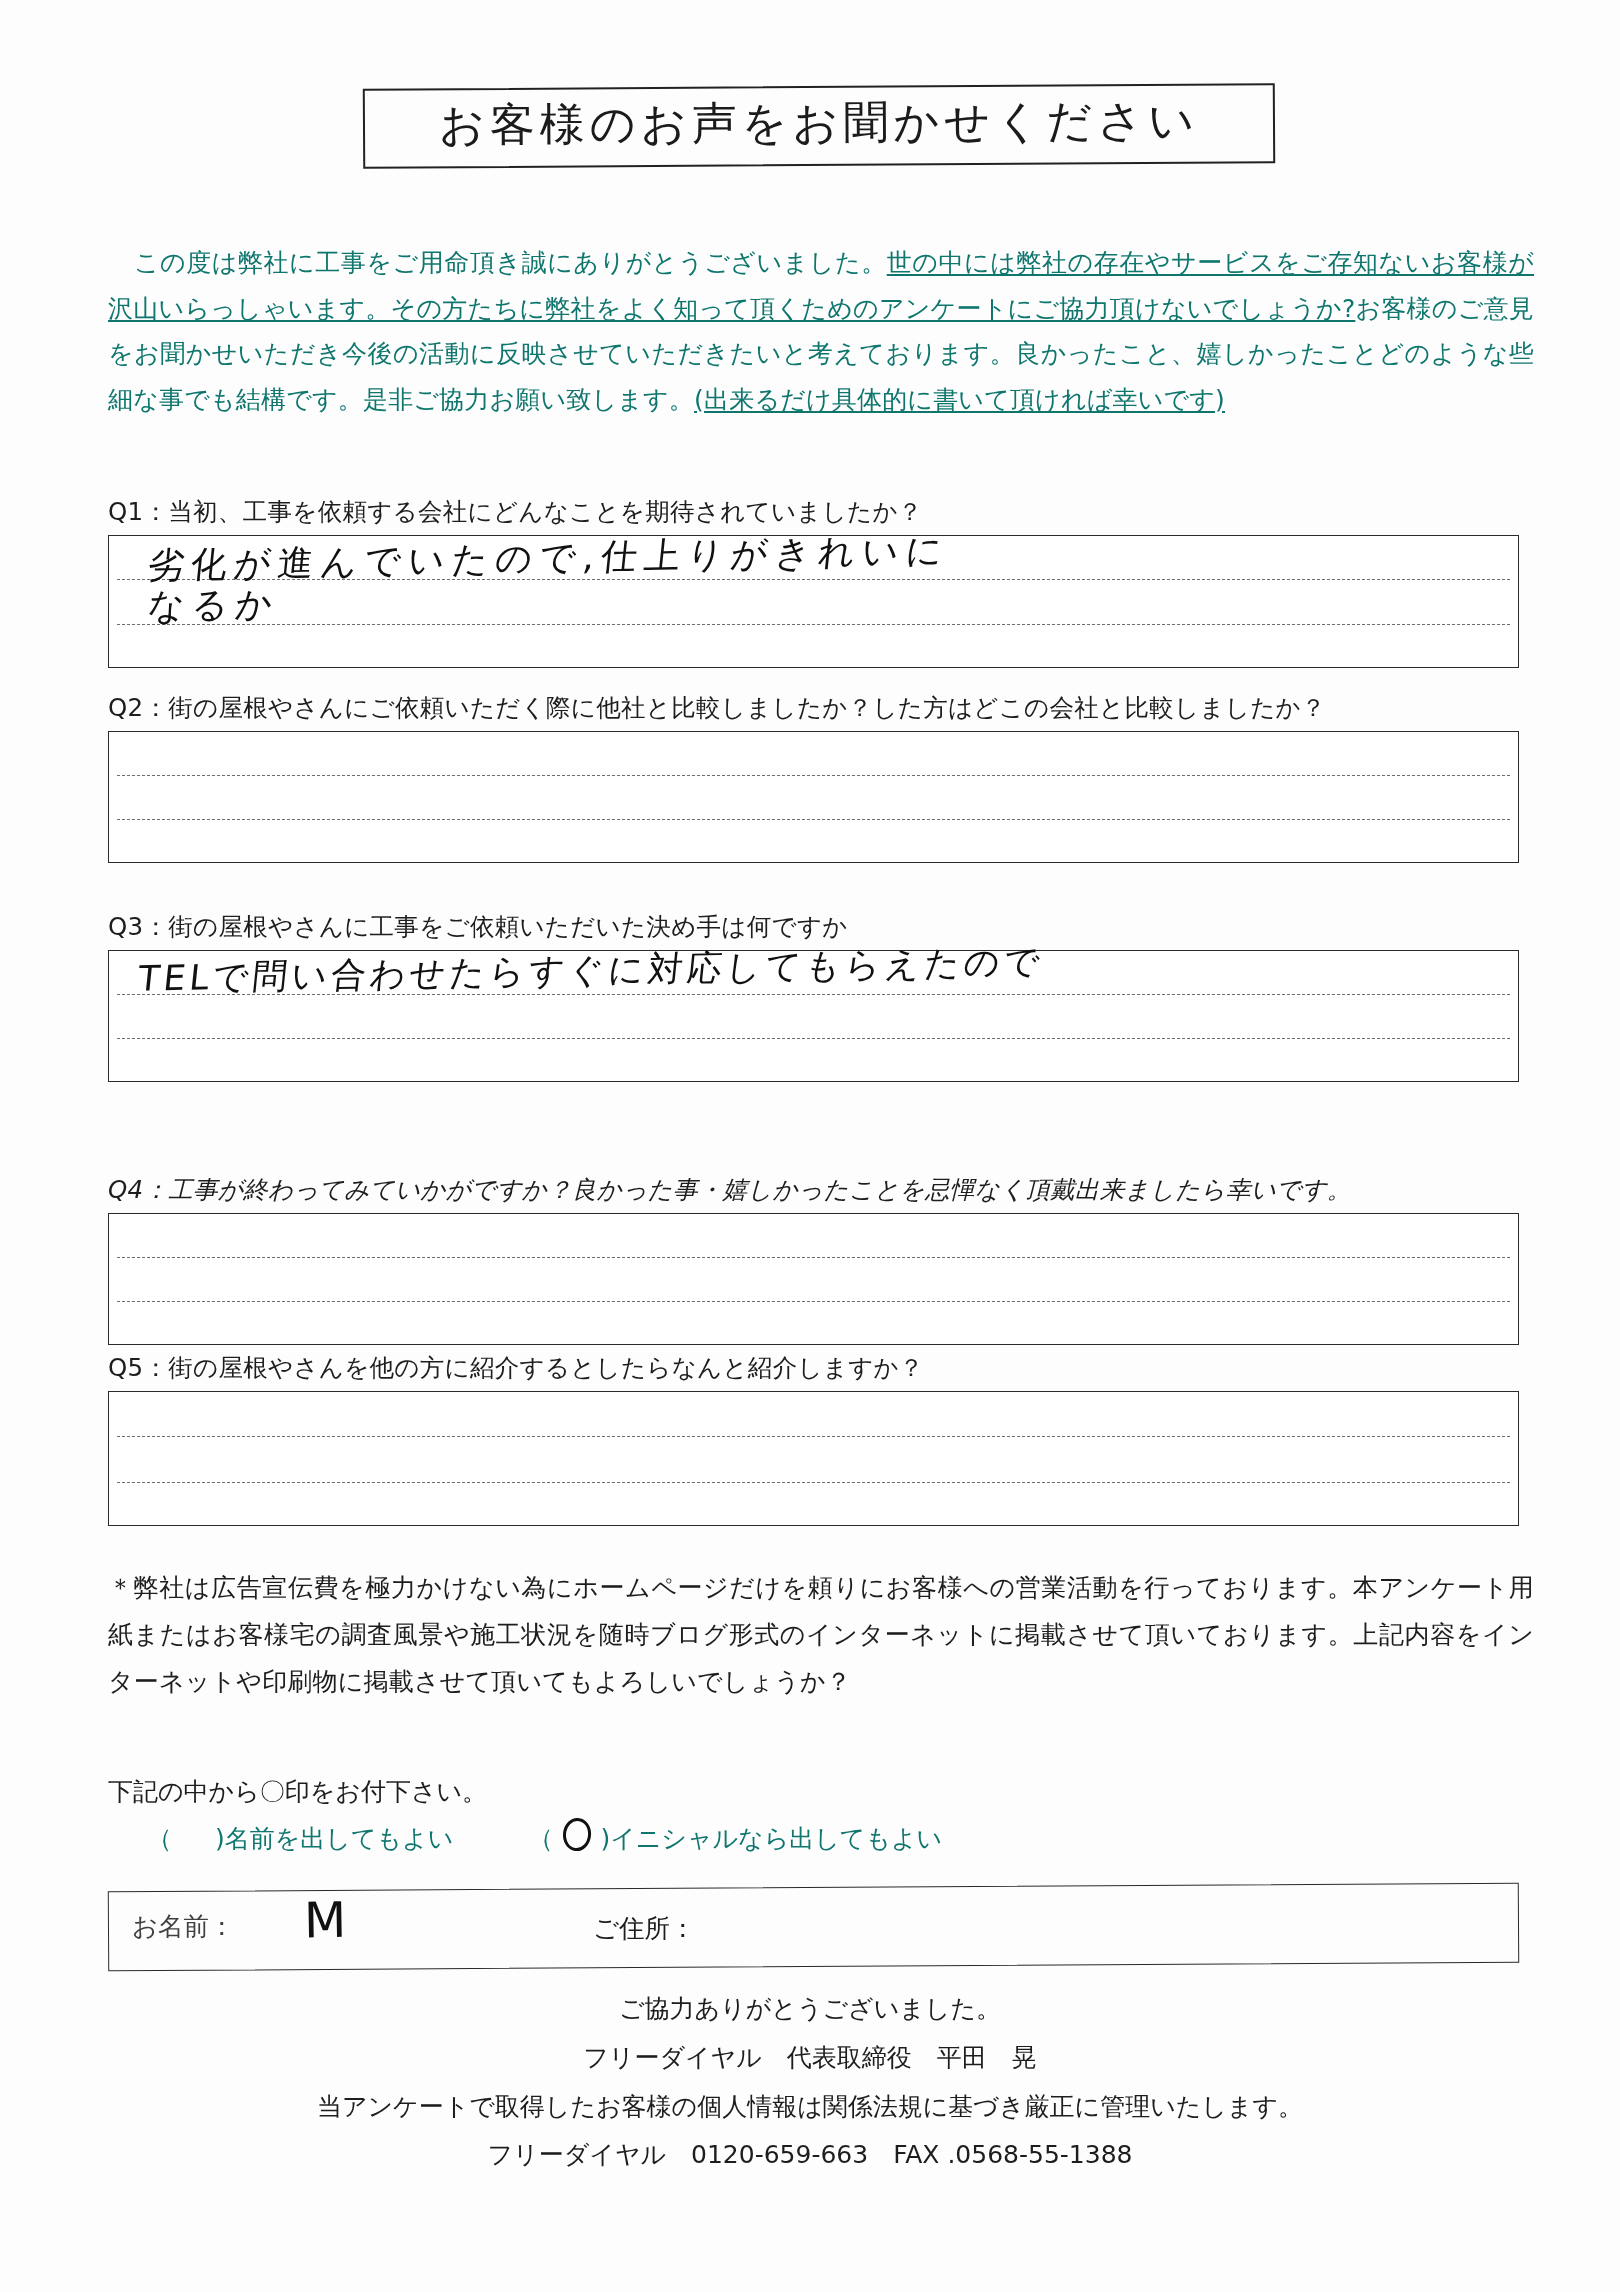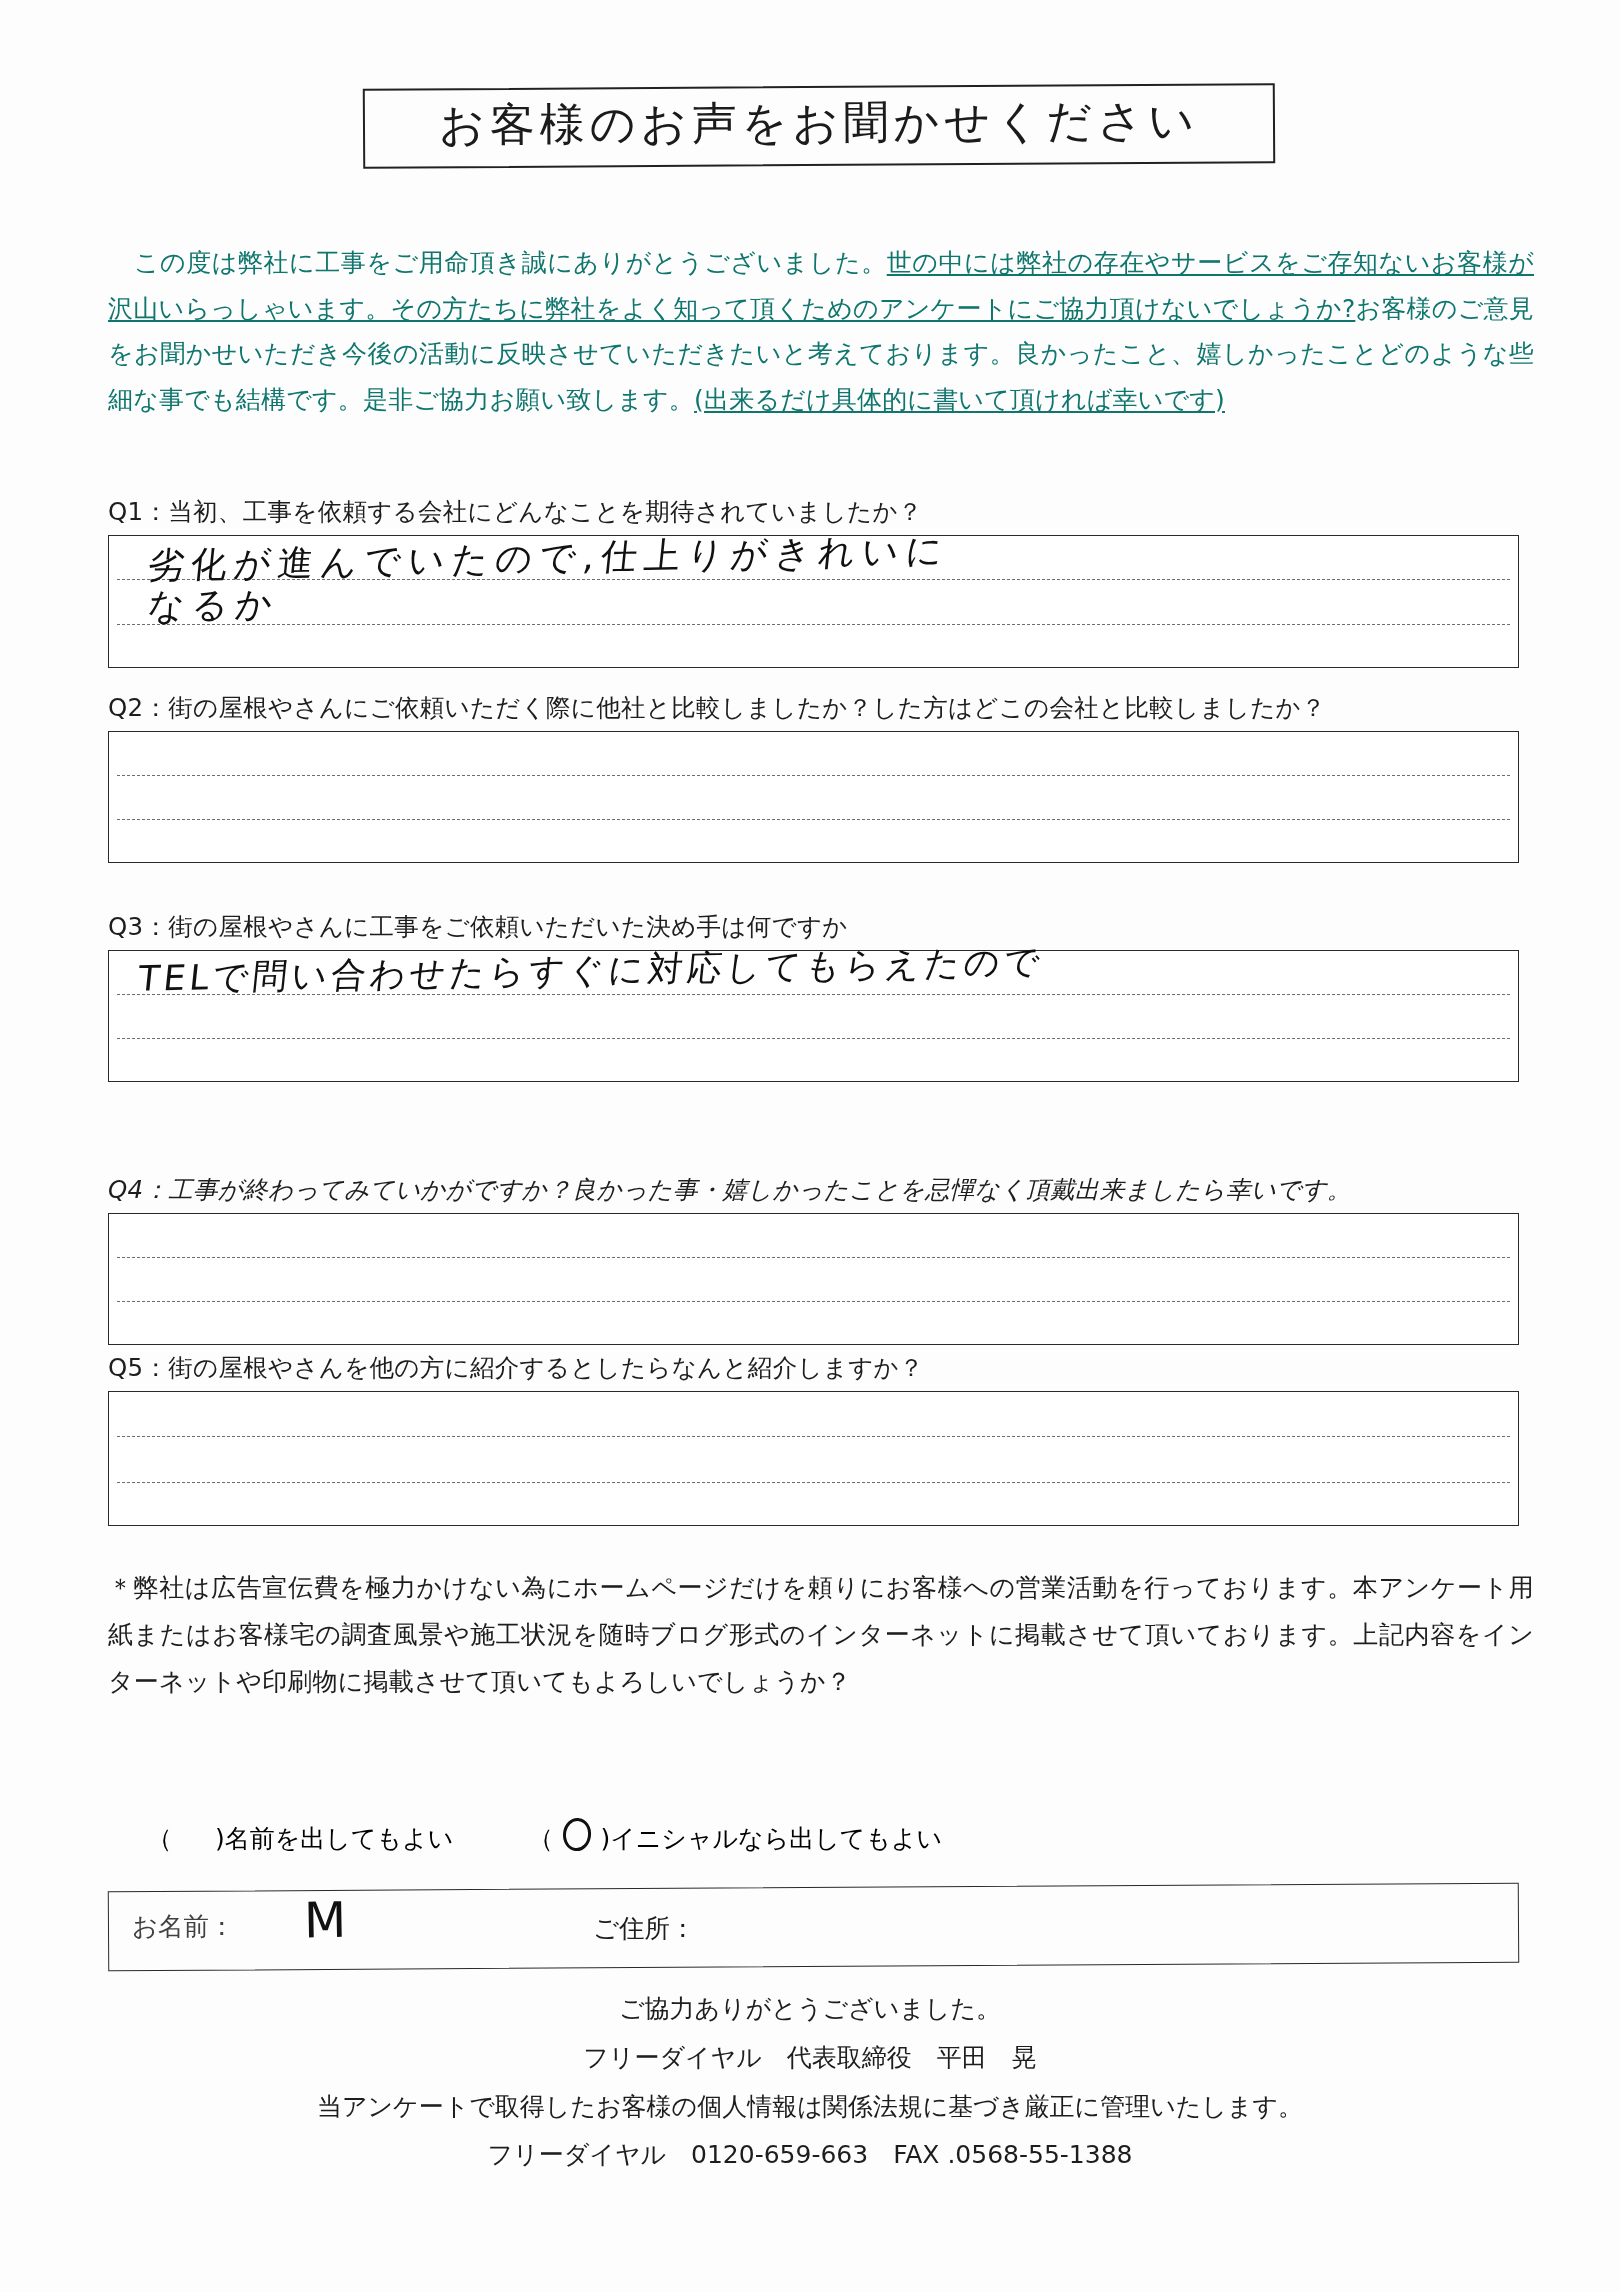--- a/index.html
+++ b/index.html
@@ -112,21 +112,21 @@
     width: 1411px;
     font-size: 25px;
     line-height: 1.85;
     color: #1d1d1d;
   }
   .choices {
     position: absolute;
     left: 147px;
     top: 1818px;
     font-size: 25px;
-    color: #000000;
+    color: #0f766e;
     white-space: nowrap;
   }
   .choices .gap { display: inline-block; width: 59px; }
   .choices .paren-space { display: inline-block; width: 43px; text-align: center; }
   .circle-mark {
     display: inline-block;
     width: 21.6px;
     height: 27.4px;
     border: 3.9px solid #111;
     border-radius: 50%;
@@ -243,20 +243,21 @@
     <div class="answer-box" style="height:135px;">
       <div class="rule" style="top:44px;"></div>
       <div class="rule" style="top:90px;"></div>
       <div class="hand" style="left:39px; top:-2px;"></div>
       <div class="hand" style="left:39px; top:45px;"></div>
     </div>
   </div>
 
   <div class="notice">＊弊社は広告宣伝費を極力かけない為にホームページだけを頼りにお客様への営業活動を行っております。本アンケート用紙またはお客様宅の調査風景や施工状況を随時ブログ形式のインターネットに掲載させて頂いております。上記内容をインターネットや印刷物に掲載させて頂いてもよろしいでしょうか？</div>
 
+  <div class="consent-line">下記の中から〇印をお付下さい。</div>
 
   <div class="choices">
     <span><span>（</span><span class="paren-space"></span><span>)名前を出してもよい</span></span>
     <span class="gap"></span>
     <span><span>（</span><span class="circle-mark"></span><span>)イニシャルなら出してもよい</span></span>
   </div>
 
   <div class="name-box"></div>
   <div class="name-label">お名前：</div>
   <div class="name-value">M</div>

